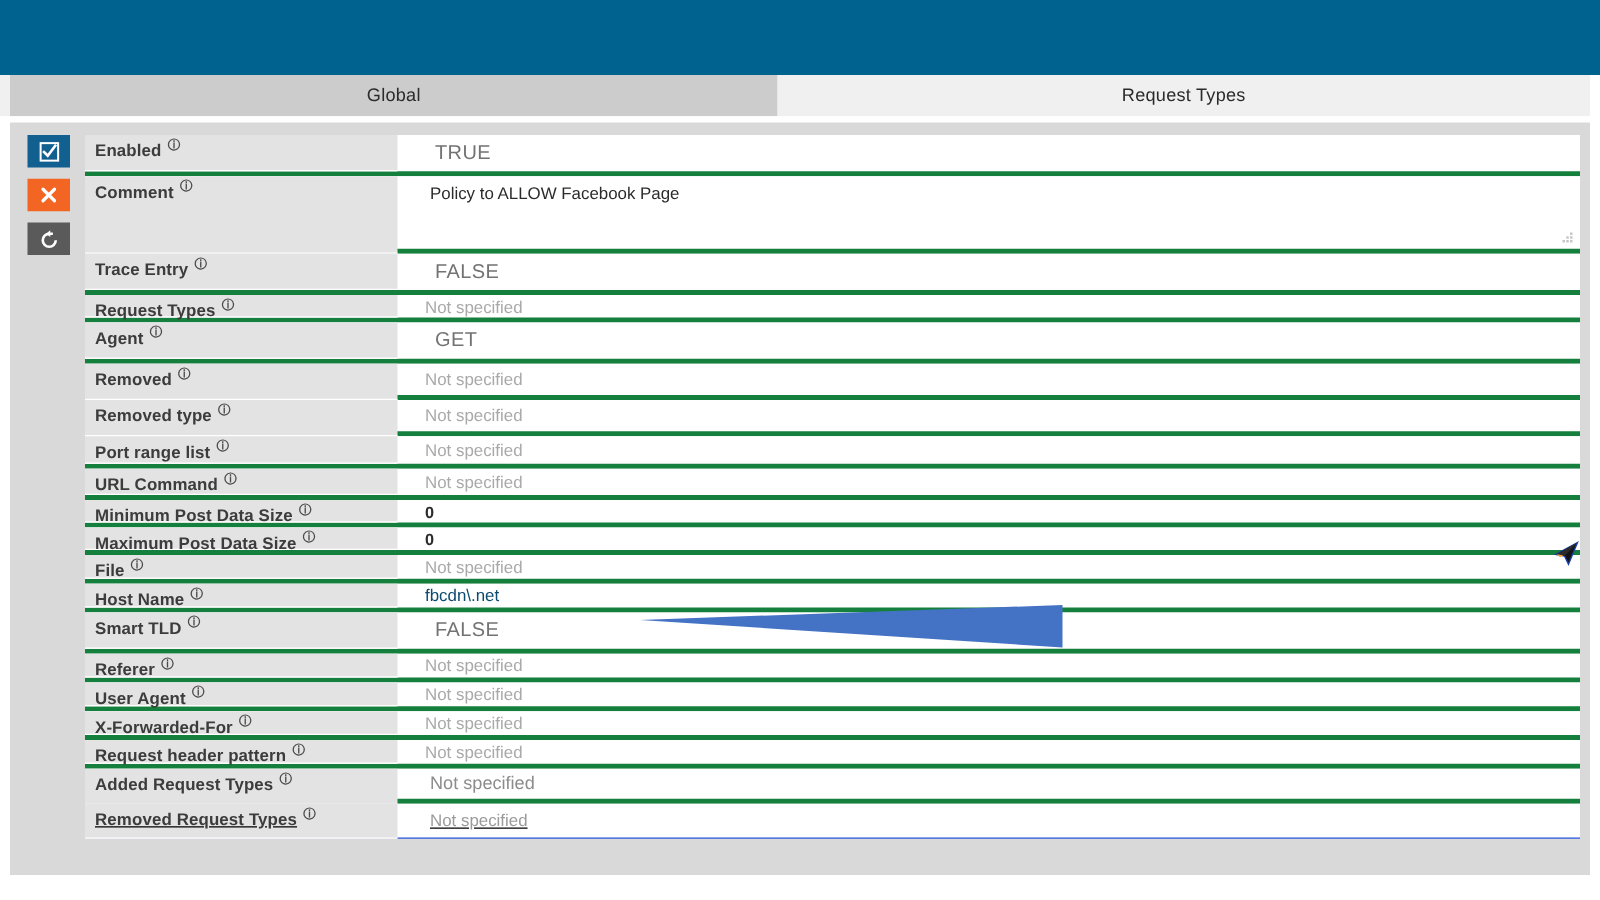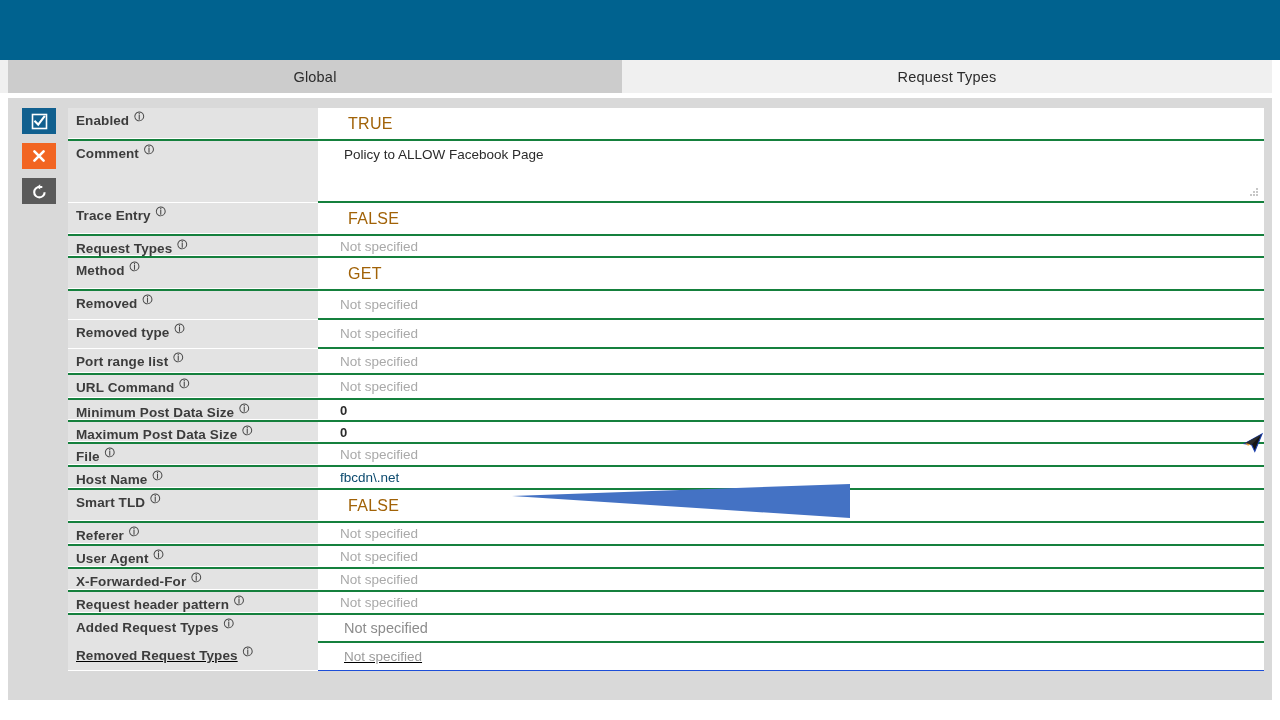--- a/index.html
+++ b/index.html
@@ -48,21 +48,21 @@
 
   
   .form{
     position:absolute;left:60px;top:10px;width:1196px;
     background:#ffffff;
   }
   .row{
     position:relative;
     display:flex;
     width:100%;
-    border-bottom:2px solid #15803d;
+    border-bottom:4px solid #15803d;
     background:#ffffff;
     box-sizing:border-box;
   }
   .row:last-child{border-bottom:1px solid #1d4ed8;text-decoration:underline;}
   .lab{
     width:250px;min-width:250px;
     background:#e3e3e3;
     box-sizing:border-box;
     padding:5px 8px 4px 8px;
     display:flex;align-items:flex-start;
@@ -79,21 +79,21 @@
   }
   .val{
     flex:1;
     box-sizing:border-box;
     padding:4px 6px 4px 22px;
     display:flex;align-items:center;
     position:relative;
   }
 
   
-  .sel{font-size:16px;color:#a16207;letter-spacing:.3px;padding-left:4px;}
+  .sel{font-size:16px;color:#737373;letter-spacing:.3px;padding-left:4px;}
   .txtval{font-size:13.5px;color:#0c4a6e;}
   .ph{font-size:13.5px;color:#a9a9a9;}
   .ph.big{font-size:14.5px;color:#8c8c8c;}
   .ph.big2{font-size:13.5px;color:#9b9b9b;}
   .numval{font-size:13px;color:#2b2b2b;font-weight:600;}
 
   
   .r-std{height:22px;}
   .r-sel{height:33px;}
   .r-area{height:62px;}
@@ -221,21 +221,21 @@
           <div class="lab">
             <span class="txt"><span>Request Types</span><span class="info">ⓘ</span></span>
           </div>
           <div class="val">
             <span class="ph">Not specified</span>
           </div>
         </div>
 
         <div class="row r-sel">
           <div class="lab">
-            <span class="txt"><span>Method</span><span class="info">ⓘ</span></span>
+            <span class="txt"><span>Agent</span><span class="info">ⓘ</span></span>
           </div>
           <div class="val pad-sel">
             <span class="sel">GET</span>
           </div>
         </div>
 
         <div class="row r-big">
           <div class="lab" style="height:29px">
             <span class="txt"><span>Removed</span><span class="info">ⓘ</span></span>
           </div>

